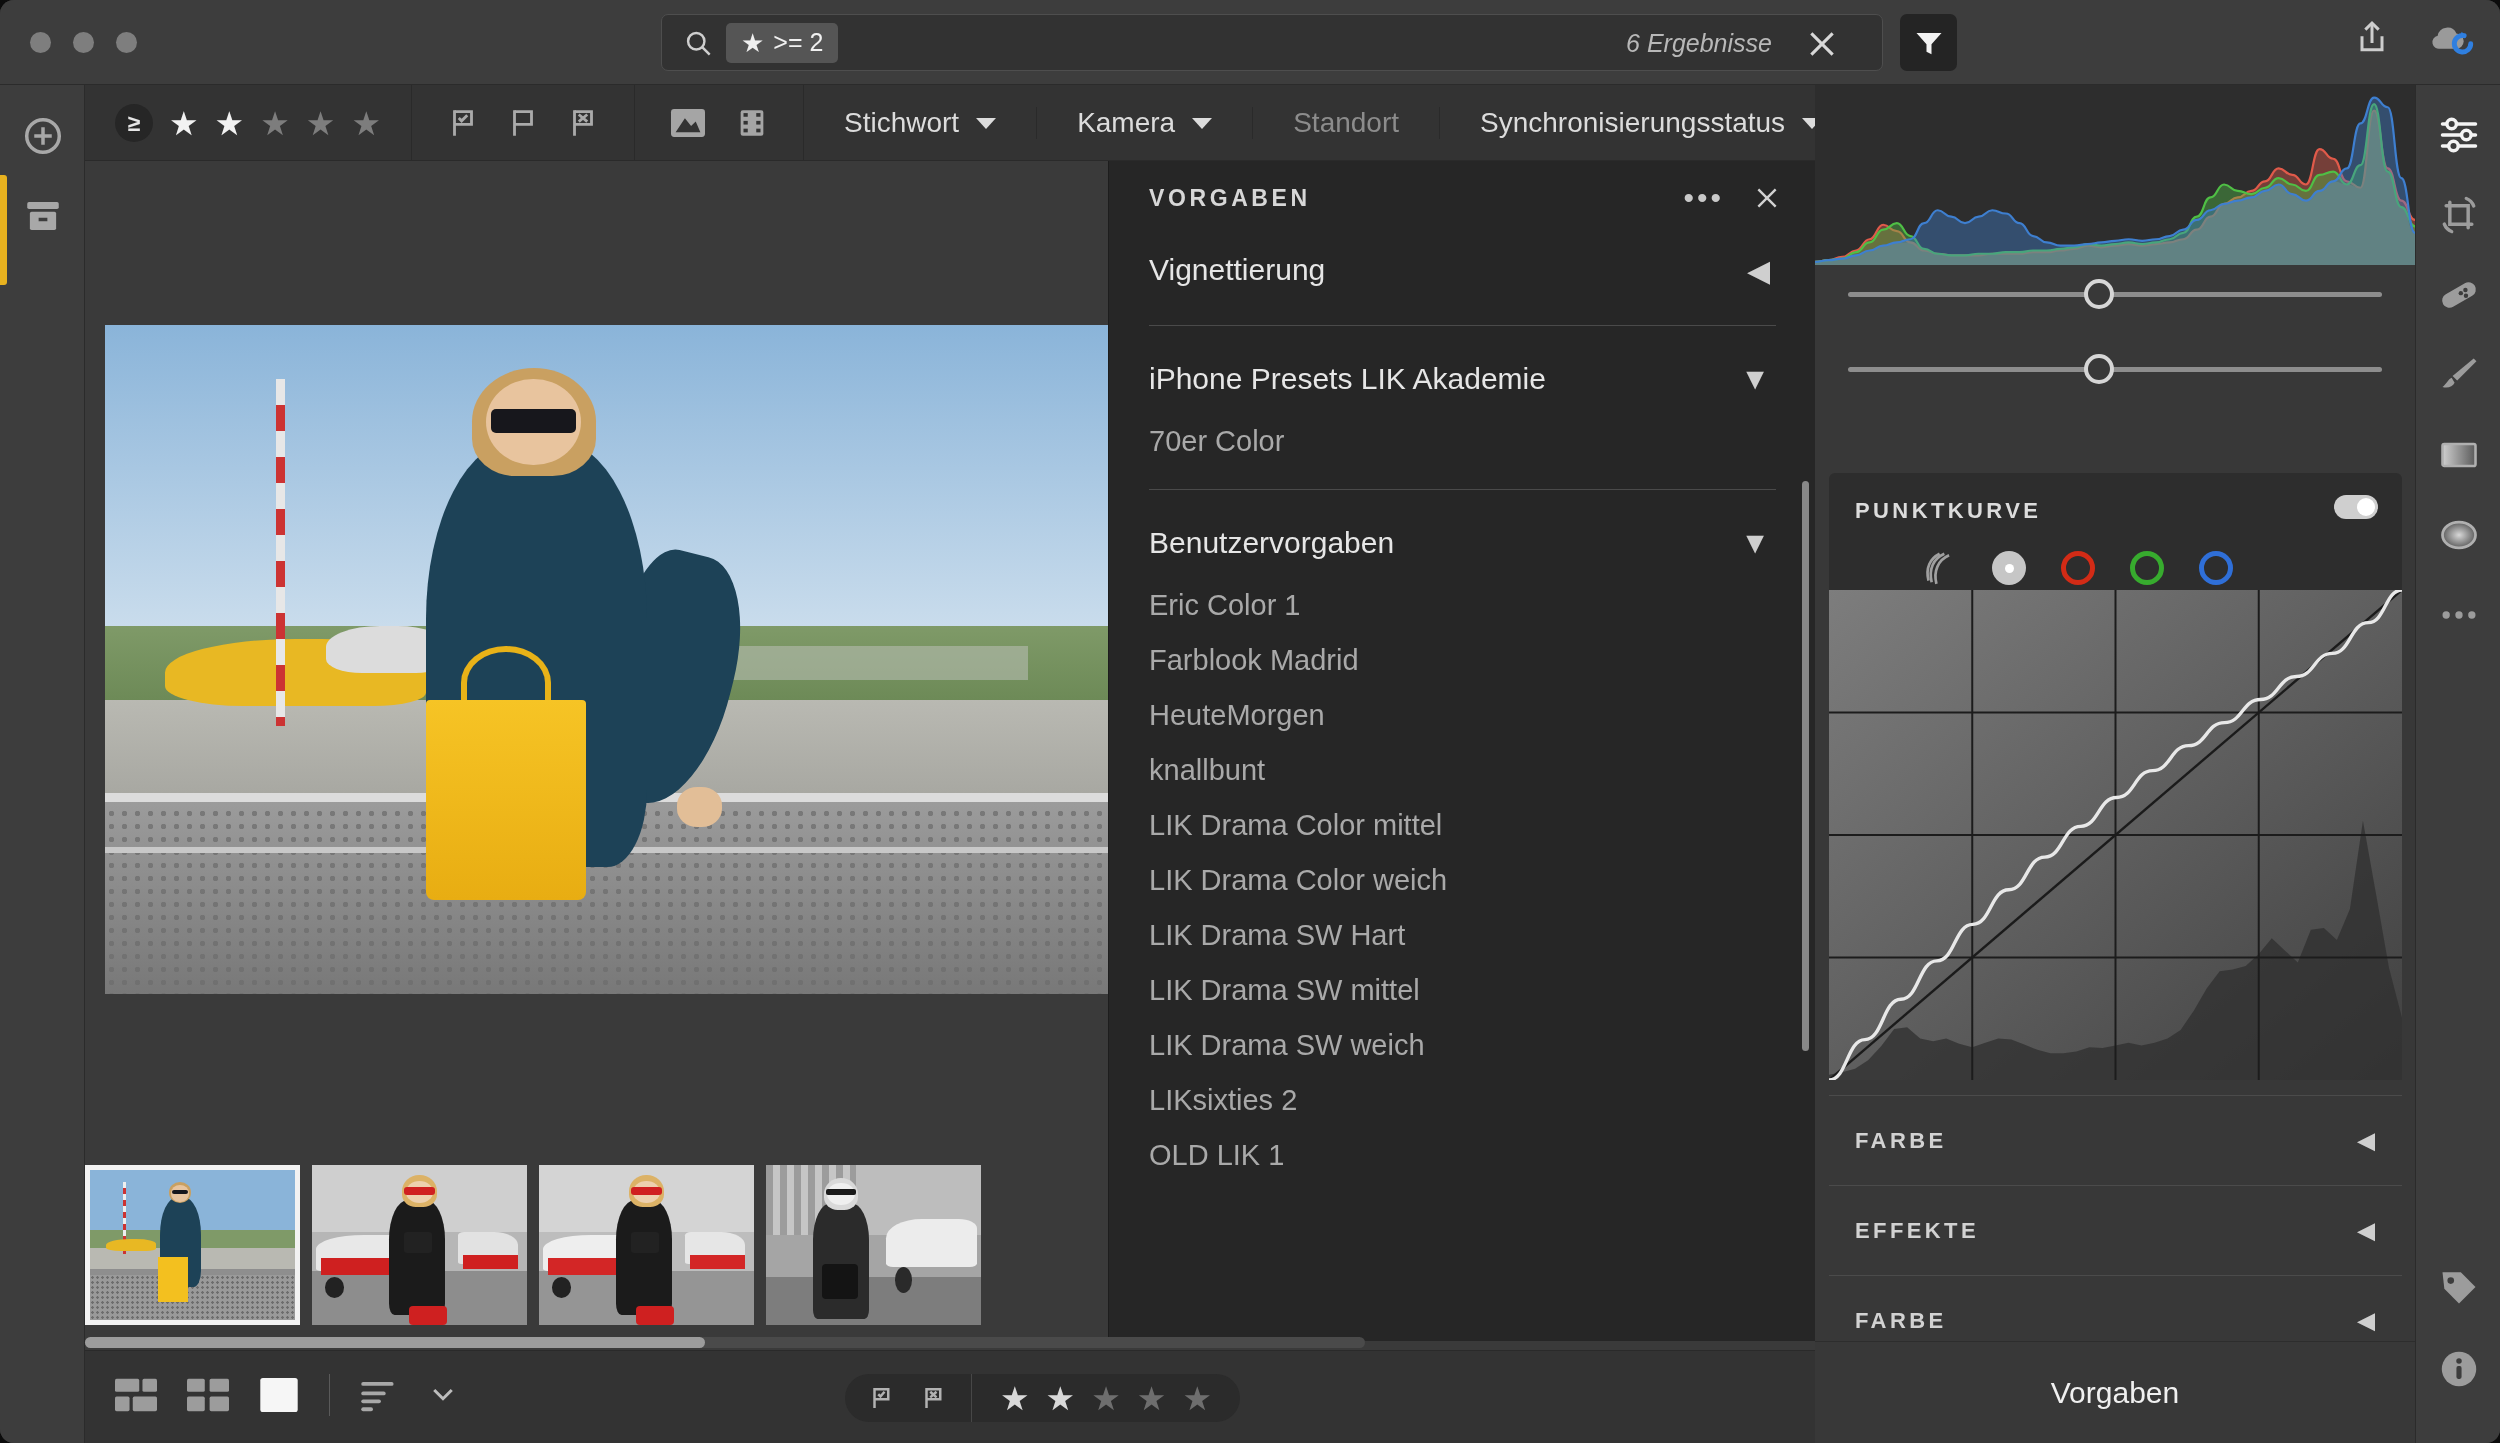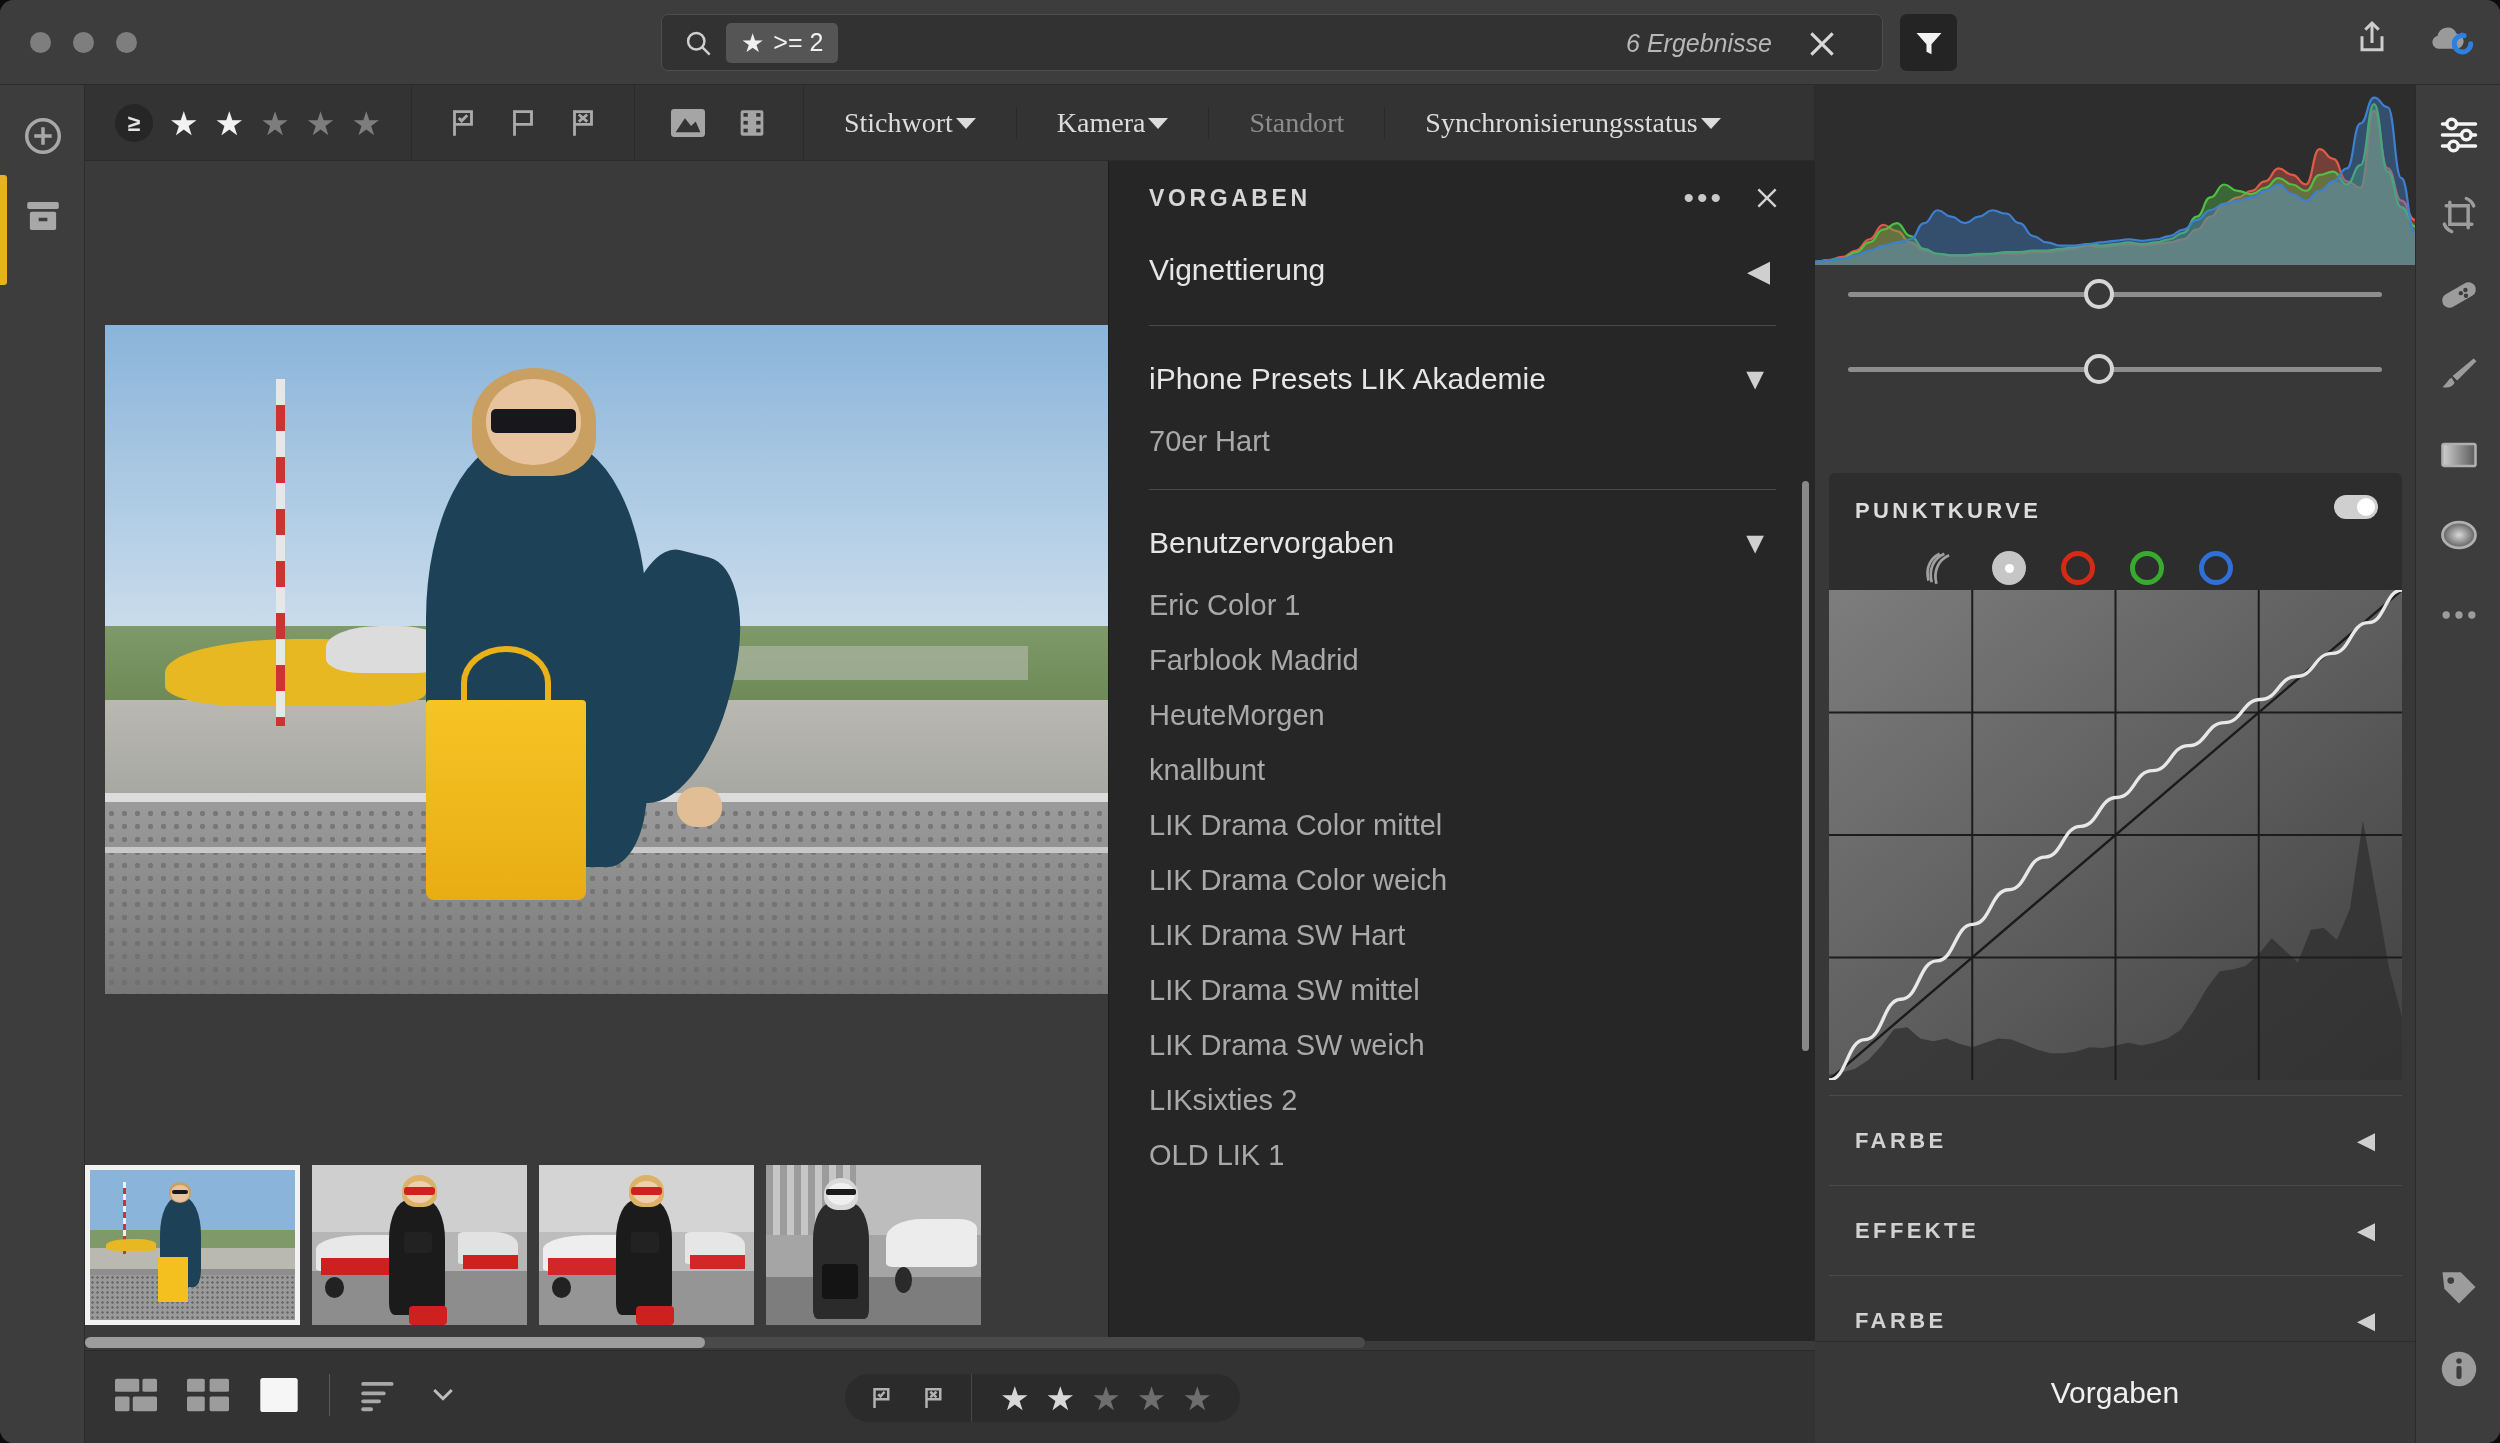--- a/index.html
+++ b/index.html
@@ -79,22 +79,22 @@
     width: 38px; height: 38px; border-radius: 50%; background: #262626;
     display: flex; align-items: center; justify-content: center;
     color: #e6e6e6; font-size: 23px; font-weight: bold;
   }
   .star { font-size: 33px; line-height: 1; }
   .star.on { color: #f2f2f2; }
   .star.off { color: #7d7d7d; }
   .fgroup.flags { padding: 0 34px; gap: 26px; }
   .fgroup.media { padding: 0 34px; gap: 28px; }
   .fdrop {
-    display: flex; align-items: center; justify-content: center; gap: 3px;
-    color: #dcdcdc; font-size: 28px; padding: 0 40px; min-width: 150px; font-family: Liberation Serif, serif;
+    display: flex; align-items: center; justify-content: center; gap: 17px;
+    color: #dcdcdc; font-size: 28px; padding: 0 40px; min-width: 150px;
   }
   .fdrop.dim { color: #8c8c8c; }
   .chev-d { width: 0; height: 0; border-left: 10px solid transparent;
             border-right: 10px solid transparent; border-top: 11px solid #dcdcdc; }
 
   
   .stage {
     position: absolute; left: 85px; top: 161px; width: 1730px; height: 1180px;
     background: #3a3a3a;
   }
@@ -409,21 +409,21 @@
         <div class="pr-group">
           <span>Vignettierung</span>
           <span class="arrow">◀</span>
         </div>
         <div class="pr-sep"></div>
 
         <div class="pr-group">
           <span>iPhone Presets LIK Akademie</span>
           <span class="arrow">▼</span>
         </div>
-        <div class="pr-item">70er Hart</div>
+        <div class="pr-item">70er Color</div>
         <div class="pr-sep"></div>
 
         <div class="pr-group">
           <span>Benutzervorgaben</span>
           <span class="arrow">▼</span>
         </div>
         <div class="pr-item">Eric Color 1</div>
         <div class="pr-item">Farblook Madrid</div>
         <div class="pr-item">HeuteMorgen</div>
         <div class="pr-item">knallbunt</div>

